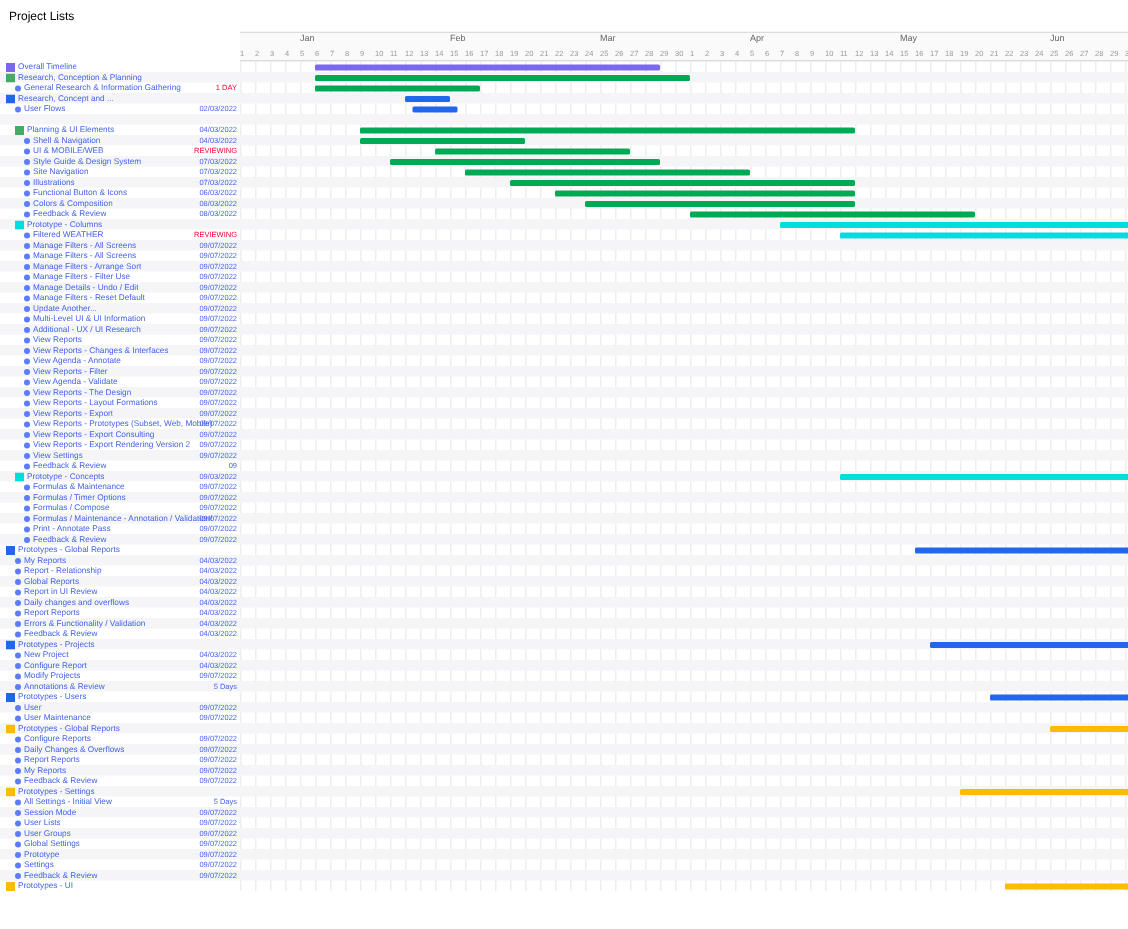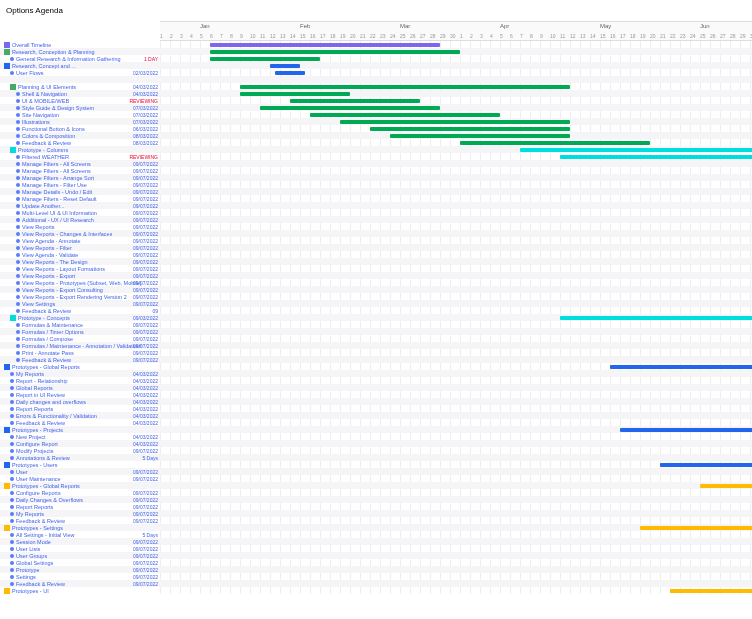--- a/index.html
+++ b/index.html
@@ -31,21 +31,21 @@
 .c-green { background: #0a5; }
 .c-cyan { background: #0dd; }
 .c-blue { background: #26e; }
 .c-yellow { background: #fb0; }
 .spacer { height: 20px; }
 .vline { position: absolute; width: 1px; background: #eee; top: 0; bottom: 0; }
 </style>
 </head>
 <body>
 
-<div class="header">Options Agenda</div>
+<div class="header">Project Lists</div>
 
 <div class="container">
   <div class="sidebar">
     <div class="spacer"></div>
     <div id="task-rows">
         <div class="row">
           <div class="task-label i0">
             <span class="toggle purple"></span>
             <span class="tlabel">Overall Timeline</span>
           </div>

